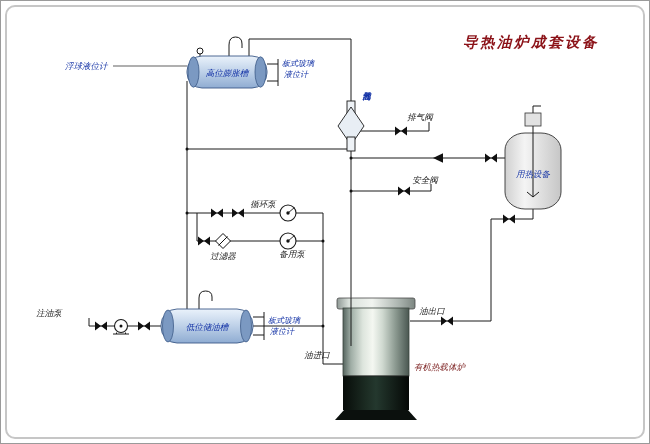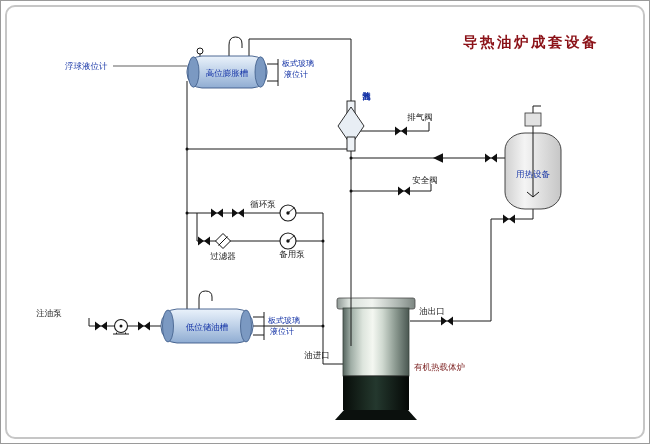--- a/index.html
+++ b/index.html
@@ -1,19 +1,20 @@
 <!DOCTYPE html>
 <html><head>
 <meta charset="utf-8">
 <style>
   html,body{margin:0;padding:0;background:#e9e9e9;}
   .stage{
     position:relative;width:650px;height:444px;background:#ffffff;
     border:1px solid #9a9a9a;box-sizing:border-box;overflow:hidden;
     font-family:"DejaVu Sans","Liberation Sans",sans-serif;
+    font-style:italic;
   }
   .frame{position:absolute;inset:4px;border:2px solid #c6c6c6;border-radius:10px;pointer-events:none;}
   svg{position:absolute;left:0;top:0;}
   .pipe{stroke:#1a1a1a;stroke-width:1;fill:none;}
   .thin{stroke:#1a1a1a;stroke-width:0.7;fill:none;}
   .lbl-blue{fill:#1433a6;font-size:8.5px;}
   .lbl-dark{fill:#161616;font-size:8.5px;}
   .lbl-sm{font-size:8px;}
   .title-text{fill:#8b1218;font-size:14.5px;font-weight:bold;letter-spacing:2.5px;}
   .furnace-lbl{fill:#7b1f1f;font-size:8.5px;}

